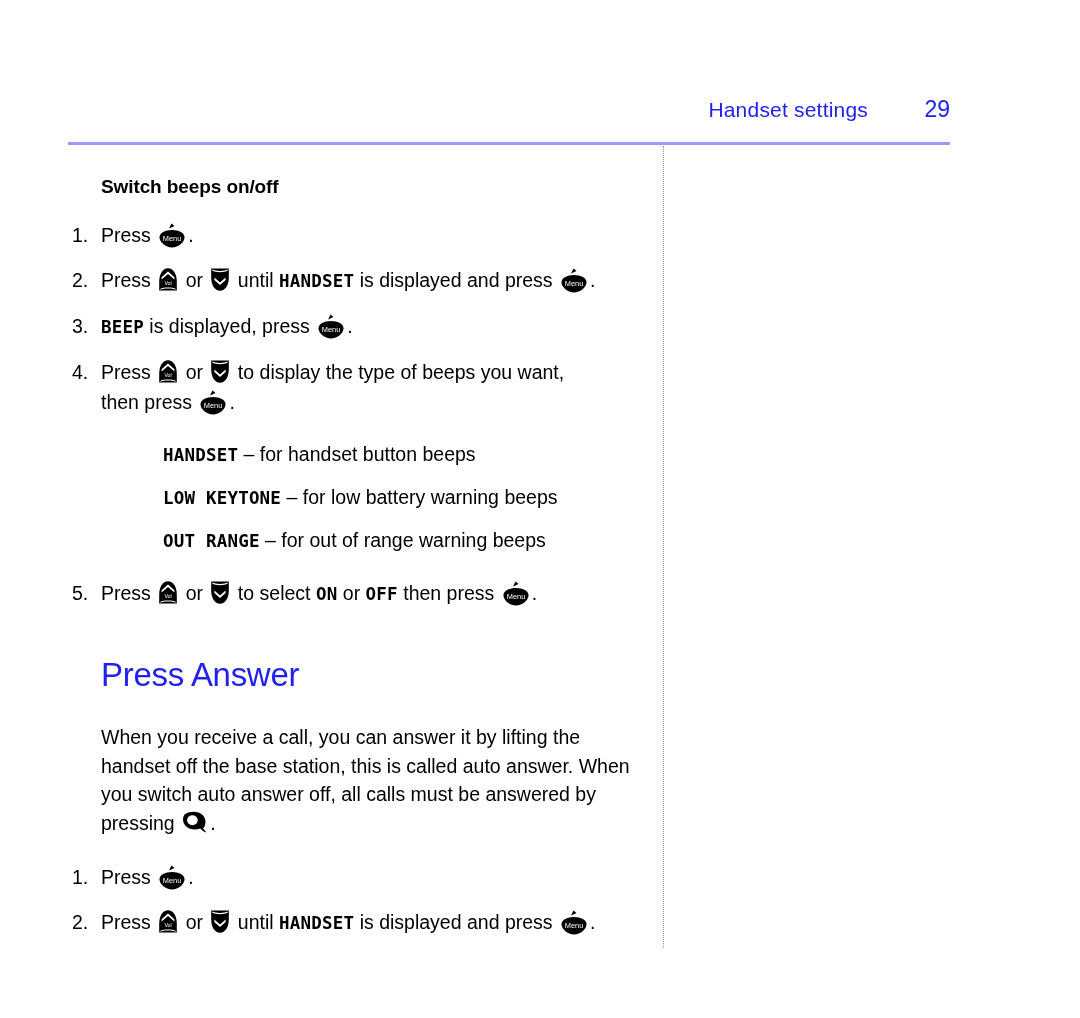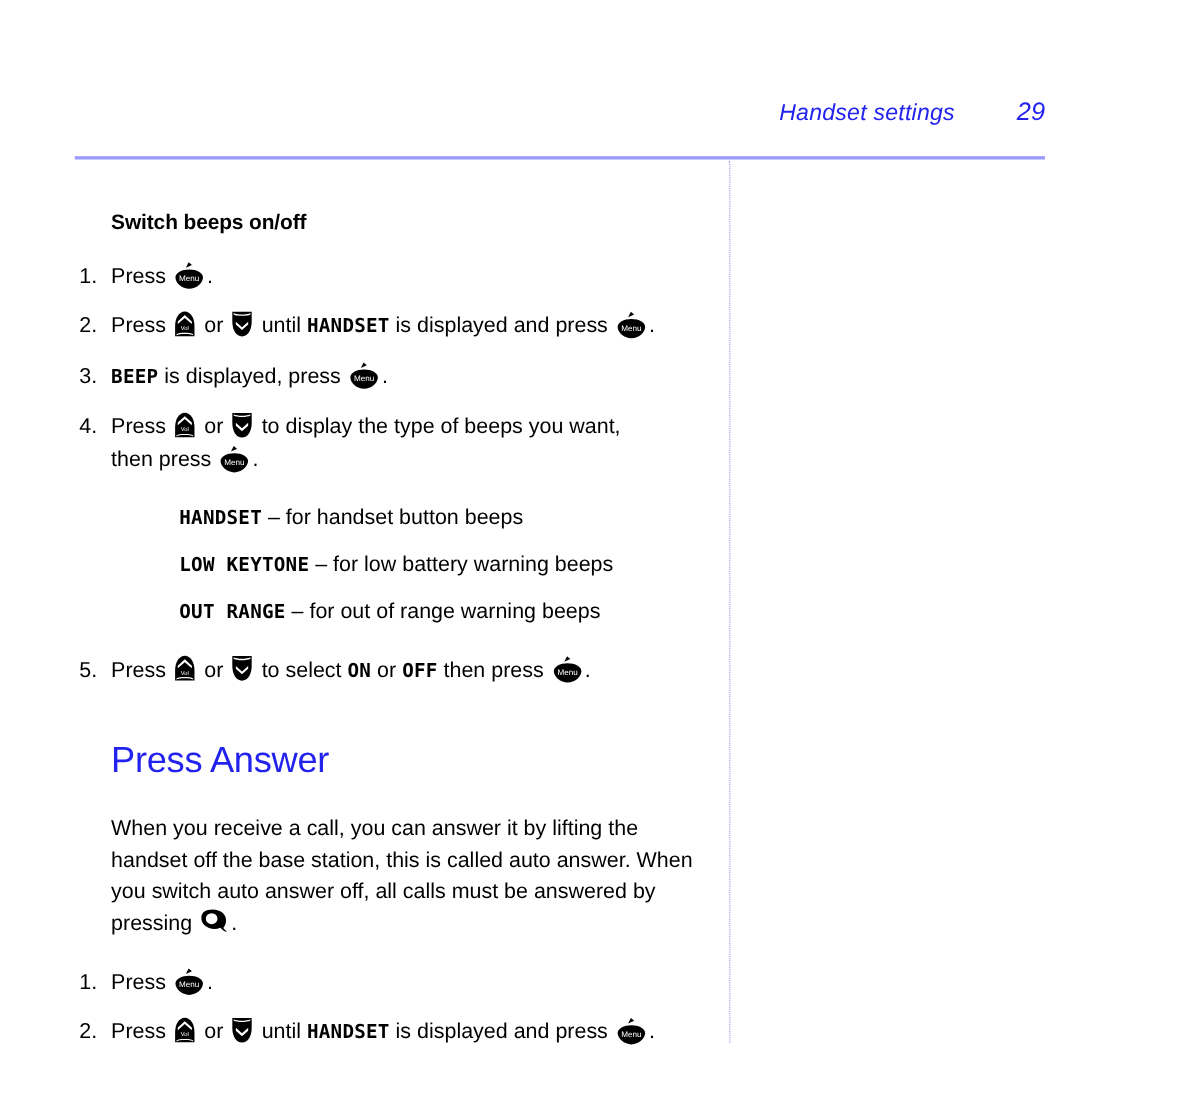--- a/index.html
+++ b/index.html
@@ -18,27 +18,26 @@
 
   .page {
     position: absolute;
     inset: 0;
   }
 
   
   .header {
     position: absolute;
     left: 0;
-    top: 88px;
+    top: 96px;
     width: 950px;
     height: 38px;
     display: flex;
     align-items: baseline;
     justify-content: flex-end;
-    font-style: italic;
   }
   .header-title {
     color: #2222ee;
     font-size: 21px;
     font-weight: 400;
     letter-spacing: 0.2px;
     white-space: nowrap;
   }
   .header-pageno {
     color: #2222ee;
@@ -64,21 +63,21 @@
     top: 146px;
     width: 0;
     height: 802px;
     border-left: 1px dotted #8f8fe8;
   }
 
   
   .main {
     position: absolute;
     left: 0;
-    top: 176px;
+    top: 160px;
     width: 660px;
   }
 
   .sub-heading {
     margin: 0 0 0 101px;
     font-size: 19px;
     font-weight: bold;
     letter-spacing: -0.1px;
     color: #000;
     padding-top: 16px;

